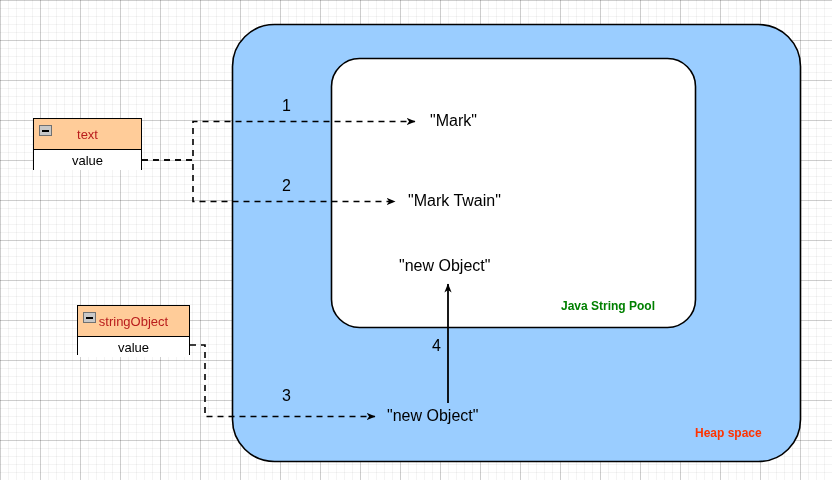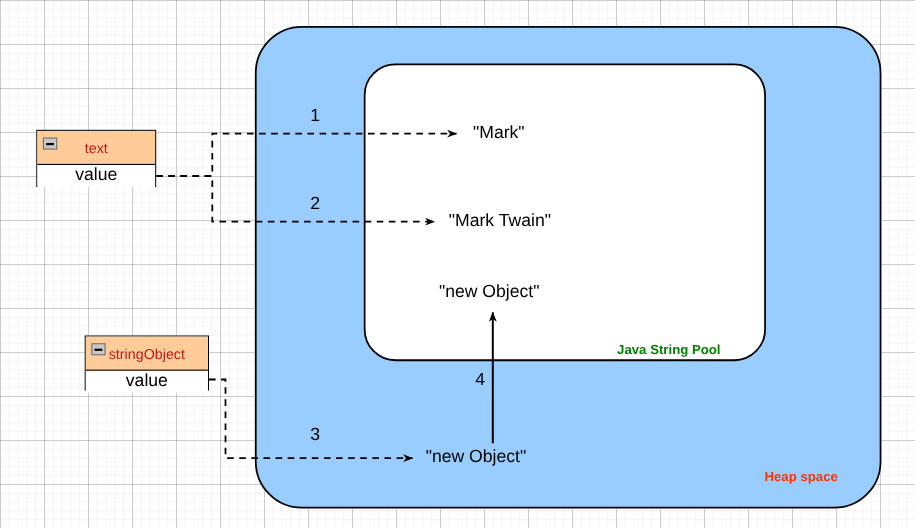--- a/index.html
+++ b/index.html
@@ -75,41 +75,40 @@
   }
   .var-box-row {
     height: 20px;
     display: flex;
     align-items: center;
     justify-content: center;
     background: #ffffff;
     box-sizing: border-box;
   }
   .var-box-row-label {
-    font-size: 16px;
+    font-size: 13px;
     color: #000000;
     line-height: 1;
   }
   .txt {
     position: absolute;
     color: #000000;
     white-space: nowrap;
     line-height: 1;
   }
   .value-label {
     font-size: 16px;
   }
   .step-num {
     font-size: 16px;
   }
   .pool-label {
     font-size: 12px;
     font-weight: bold;
     color: #008000;
-    margin-top: 12px;
   }
   .heap-label {
     font-size: 12px;
     font-weight: bold;
     color: #ff3300;
     padding-left: 16px;
   }
 </style>
 </head>
 <body>

